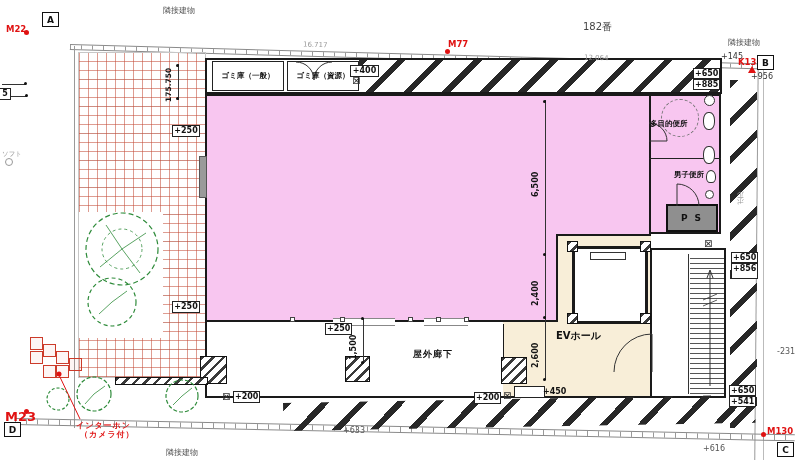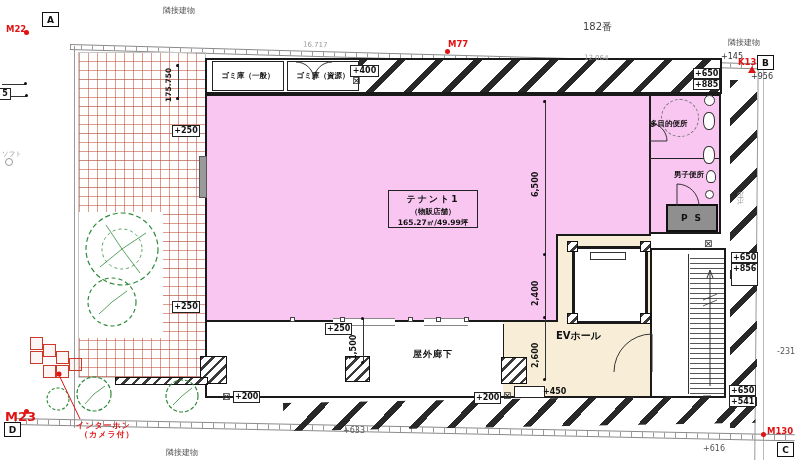--- a/index.html
+++ b/index.html
@@ -155,25 +155,20 @@
   <div class="ddot" style="left:176px;top:64px;"></div>
   <div class="ddot" style="left:176px;top:97px;"></div>
   <div class="dline" style="left:2px;top:84px;width:24px;height:1px;"></div>
   <div class="ddot" style="left:24px;top:82px;"></div>
   <div class="dline" style="left:2px;top:96px;width:25px;height:1px;"></div>
   <div class="ddot" style="left:25px;top:94px;"></div>
 
   <div class="lbl" style="left:215px;top:71px;width:66px;text-align:center;font-size:7.5px;font-weight:bold;">ゴミ庫（一般）</div>
   <div class="lbl" style="left:290px;top:71px;width:66px;text-align:center;font-size:7.5px;font-weight:bold;">ゴミ庫（資源）</div>
 
-  <div class="bx" style="left:388px;top:190px;width:90px;height:38px;border:1px solid #222;text-align:center;">
-    <div class="lbl" style="position:static;display:block;font-size:9px;font-weight:bold;letter-spacing:2px;margin-top:2px;">テナント1</div>
-    <div class="lbl" style="position:static;display:block;font-size:7.5px;font-weight:bold;margin-top:1px;">（物販店舗）</div>
-    <div class="lbl" style="position:static;display:block;font-size:7.5px;font-weight:bold;margin-top:1px;">165.27㎡/49.99坪</div>
-  </div>
 
   <div class="lbl" style="left:650px;top:119px;font-size:7.5px;font-weight:bold;">多目的便所</div>
   <div class="lbl" style="left:674px;top:170px;font-size:7.5px;font-weight:bold;">男子便所</div>
   <div class="lbl" style="left:556px;top:329px;font-size:10px;font-weight:bold;">EVホール</div>
   <div class="lbl" style="left:413px;top:348px;font-size:9px;font-weight:bold;letter-spacing:1px;">屋外廊下</div>
 
   <div class="lbl vt" style="left:164px;top:62px;height:40px;font-size:7.5px;font-weight:bold;">175.750</div>
   <div class="lbl vt" style="left:531px;top:155px;height:42px;font-size:8px;font-weight:bold;">6,500</div>
   <div class="lbl vt" style="left:531px;top:268px;height:38px;font-size:8px;font-weight:bold;">2,400</div>
   <div class="lbl vt" style="left:531px;top:330px;height:38px;font-size:8px;font-weight:bold;">2,600</div>
@@ -181,21 +176,21 @@
   <div class="lbl" style="left:303px;top:41px;font-size:7px;color:#999;transform:rotate(1.8deg);">16.717</div>
   <div class="lbl" style="left:584px;top:54px;font-size:7px;color:#999;transform:rotate(1.8deg);">12.064</div>
 
   <div class="dimbox" style="left:172px;top:125px;width:28px;height:12px;">+250</div>
   <div class="dimbox" style="left:172px;top:301px;width:28px;height:12px;">+250</div>
   <div class="dimbox" style="left:325px;top:323px;width:27px;height:12px;">+250</div>
   <div class="dimbox" style="left:350px;top:65px;width:29px;height:12px;">+400</div>
   <div class="dimbox" style="left:693px;top:68px;width:27px;height:11px;">+650</div>
   <div class="dimbox" style="left:693px;top:79px;width:27px;height:11px;">+885</div>
   <div class="dimbox" style="left:731px;top:252px;width:27px;height:11px;">+650</div>
-  <div class="dimbox" style="left:731px;top:263px;width:27px;height:23px;">+856</div>
+  <div class="dimbox" style="left:731px;top:263px;width:27px;height:16px;">+856</div>
   <div class="dimbox" style="left:729px;top:385px;width:27px;height:11px;">+650</div>
   <div class="dimbox" style="left:729px;top:396px;width:27px;height:11px;">+541</div>
   <div class="dimbox" style="left:233px;top:391px;width:27px;height:12px;">+200</div>
   <div class="dimbox" style="left:474px;top:392px;width:27px;height:12px;">+200</div>
   <div class="dimbox" style="left:514px;top:386px;width:27px;height:12px;padding-left:28px;">+450</div>
   <div class="dimbox" style="left:0;top:88px;width:11px;height:12px;border-left:none;overflow:hidden;">5</div>
 
   <div class="xsym" style="left:352px;top:76px;">⊠</div>
   <div class="xsym" style="left:704px;top:239px;">⊠</div>
   <div class="xsym" style="left:222px;top:392px;">⊠</div>

